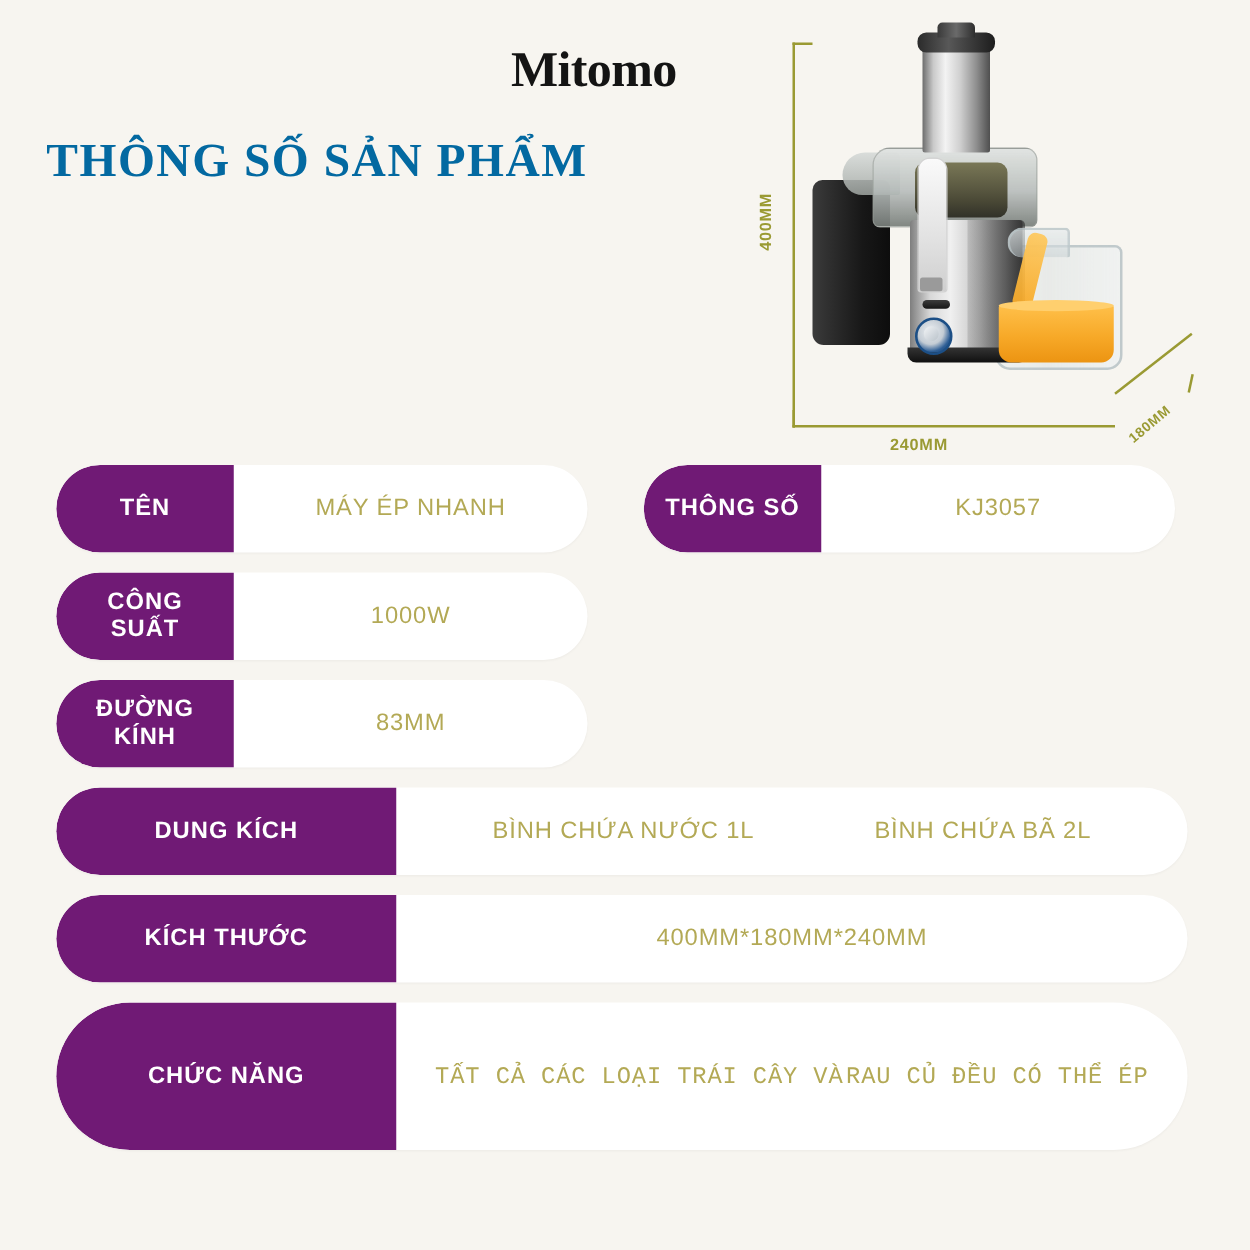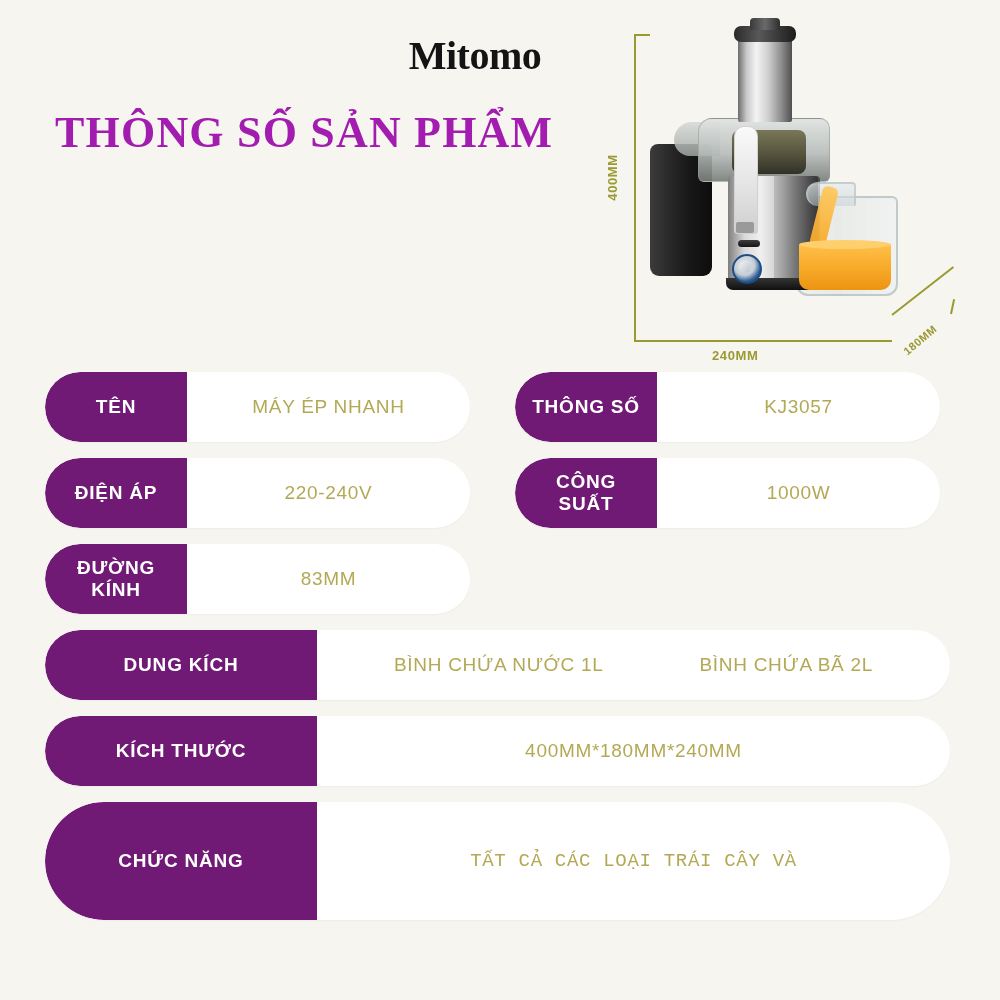--- a/index.html
+++ b/index.html
@@ -41,27 +41,27 @@
     letter-spacing: -0.5px;
     color: #141414;
     position: relative;
     transform: translateX(-25px);
   }
 
   
   .headline {
     position: absolute;
     top: 108px;
-    left: 55px;
+    left: 37px;
     font-family: "Liberation Serif", "DejaVu Serif", serif;
     font-weight: bold;
-    font-size: 44px;
+    font-size: 38px;
     line-height: 1.15;
     letter-spacing: 1.2px;
-    color: #a21caf;
+    color: #0369a1;
     white-space: nowrap;
   }
 
   
   .product-block {
     position: absolute;
     top: 24px;
     left: 612px;
     width: 376px;
     height: 340px;
@@ -456,26 +456,20 @@
       </div>
       <div class="spec-row half right">
         <div class="pill h70">
           <div class="pill-label">THÔNG SỐ</div>
           <div class="pill-value">KJ3057</div>
         </div>
       </div>
     </div>
 
     <div style="display:flex;">
-      <div class="spec-row half left">
-        <div class="pill h70">
-          <div class="pill-label">ĐIỆN ÁP</div>
-          <div class="pill-value">220-240V</div>
-        </div>
-      </div>
       <div class="spec-row half right">
         <div class="pill h70">
           <div class="pill-label">CÔNG SUẤT</div>
           <div class="pill-value">1000W</div>
         </div>
       </div>
     </div>
 
     <div style="display:flex;flex-direction:column;">
       <div class="spec-row half left">
@@ -503,18 +497,19 @@
         <div class="pill-label">KÍCH THƯỚC</div>
         <div class="pill-value">400MM*180MM*240MM</div>
       </div>
     </div>
 
     <div class="spec-row full">
       <div class="pill tall full">
         <div class="pill-label">CHỨC NĂNG</div>
         <div class="pill-value multi">
           <span class="val-line">TẤT CẢ CÁC LOẠI TRÁI CÂY VÀ</span>
+          <span class="val-line">RAU CỦ ĐỀU CÓ THỂ ÉP</span>
         </div>
       </div>
     </div>
 
   </div>
 </div>
 
 </body></html>

